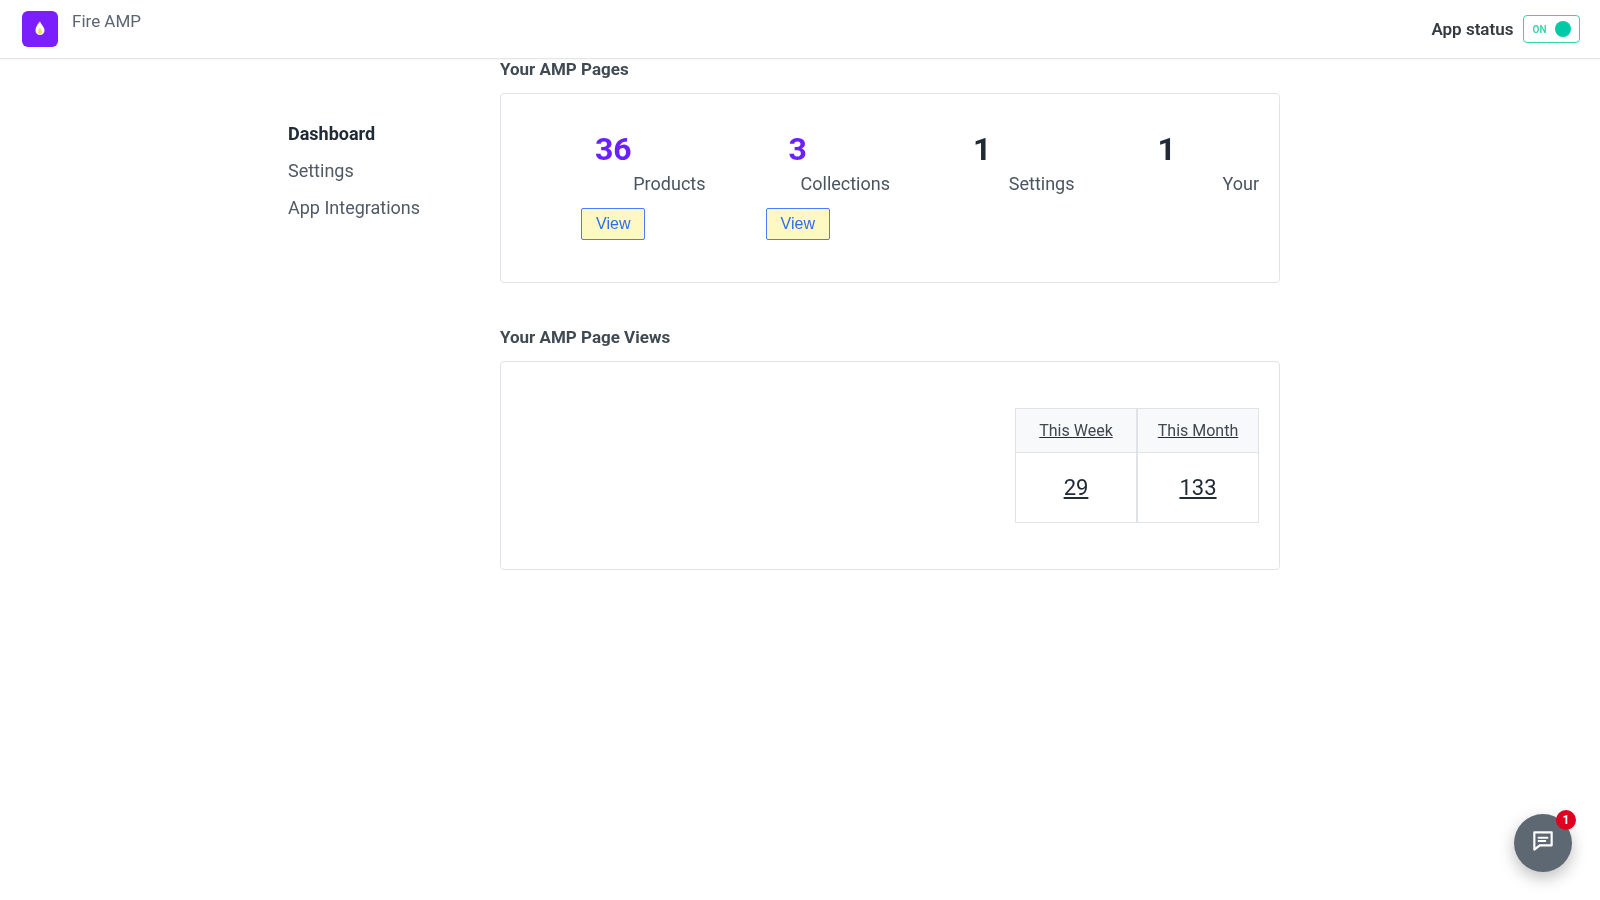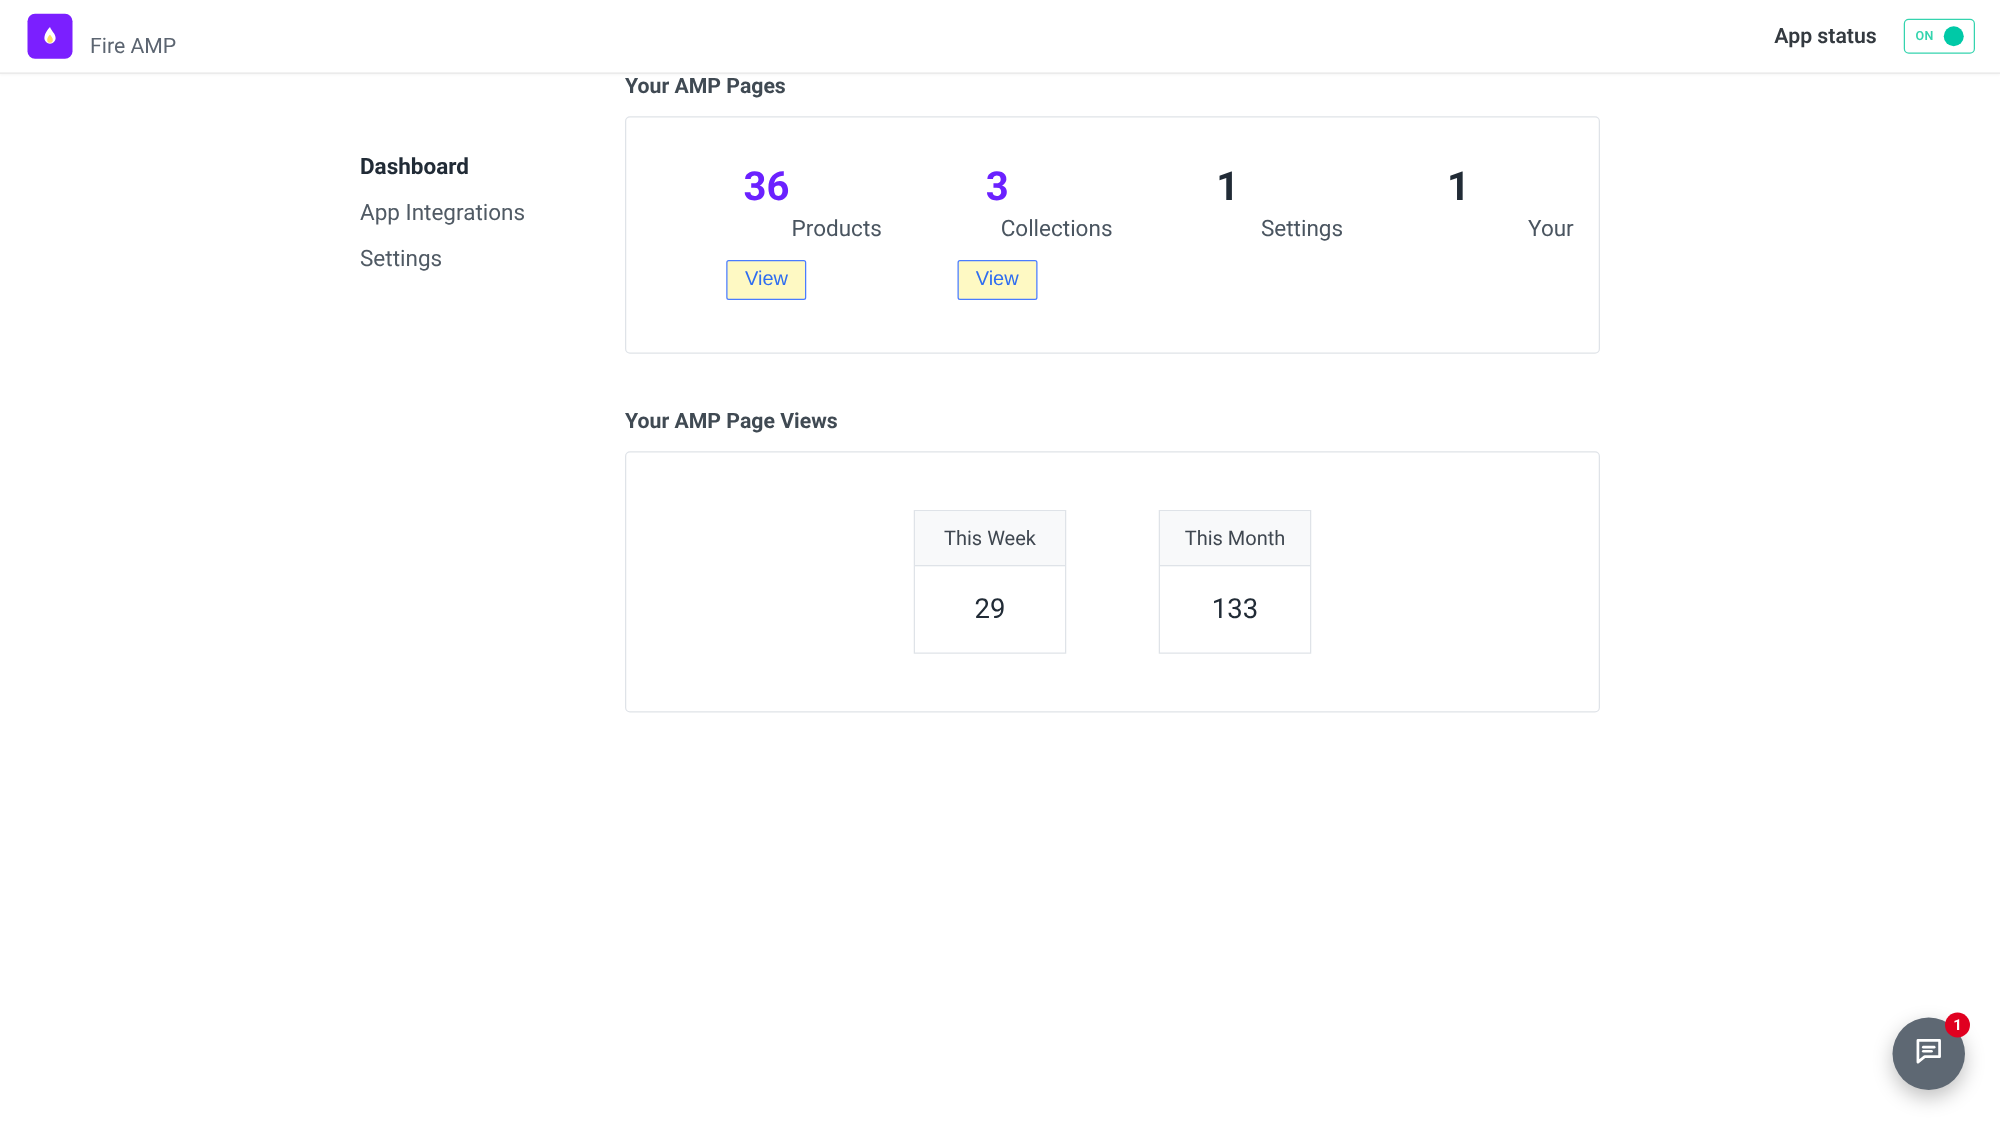--- a/index.html
+++ b/index.html
@@ -15,41 +15,41 @@
   .header {
     display: flex;
     align-items: center;
     justify-content: space-between;
     padding: 11px 20px 11px 22px;
     border-bottom: 1px solid #e5e5e5;
     box-shadow: 0 1px 2px rgba(0,0,0,0.04);
   }
   .brand {
     display: flex;
-    align-items: flex-end;
+    align-items: flex-start;
     gap: 14px;
   }
   .logo {
     width: 36px;
     height: 36px;
     border-radius: 6px;
     background: #7b1fff;
     display: flex;
     align-items: center;
     justify-content: center;
   }
   .logo svg { width: 18px; height: 22px; display:block; }
   .app-name {
     color: #5c6571;
     font-size: 17px;
   }
   .status-wrap {
     display: flex;
     align-items: center;
-    gap: 22px;
+    gap: 10px;
   }
   .status-label {
     font-weight: 600;
     font-size: 17px;
     color: #343a40;
   }
   .status-toggle {
     border: 1px solid #34d4ae;
     border-radius: 4px;
     padding: 5px 8px;
@@ -145,22 +145,22 @@
     border-radius: 2px;
     cursor: pointer;
   }
 
   .section-gap { height: 44px; }
 
   
   .views-card {
     padding: 46px 20px 46px;
     display: flex;
-    justify-content: center;
-    gap: 74px;
+    justify-content: flex-end;
+    text-decoration: underline;
   }
   .view-box {
     width: 122px;
     border: 1px solid #dfe3e8;
   }
   .view-box-header {
     background: #f8f9fa;
     border-bottom: 1px solid #dfe3e8;
     text-align: center;
     padding: 12px 6px;
@@ -232,24 +232,24 @@
 </div>
 
 <div class="layout">
 
   <nav class="side">
     <ul>
       <li class="active">
         <span>Dashboard</span>
       </li>
       <li>
-        <span>App Integrations</span>
+        <span>Settings</span>
       </li>
       <li>
-        <span>Settings</span>
+        <span>App Integrations</span>
       </li>
     </ul>
   </nav>
 
   <main class="main">
 
     <div class="section-title">Your AMP Pages</div>
     <div class="card stats-card">
       <div>
         <div class="stat-num accent">36</div>

